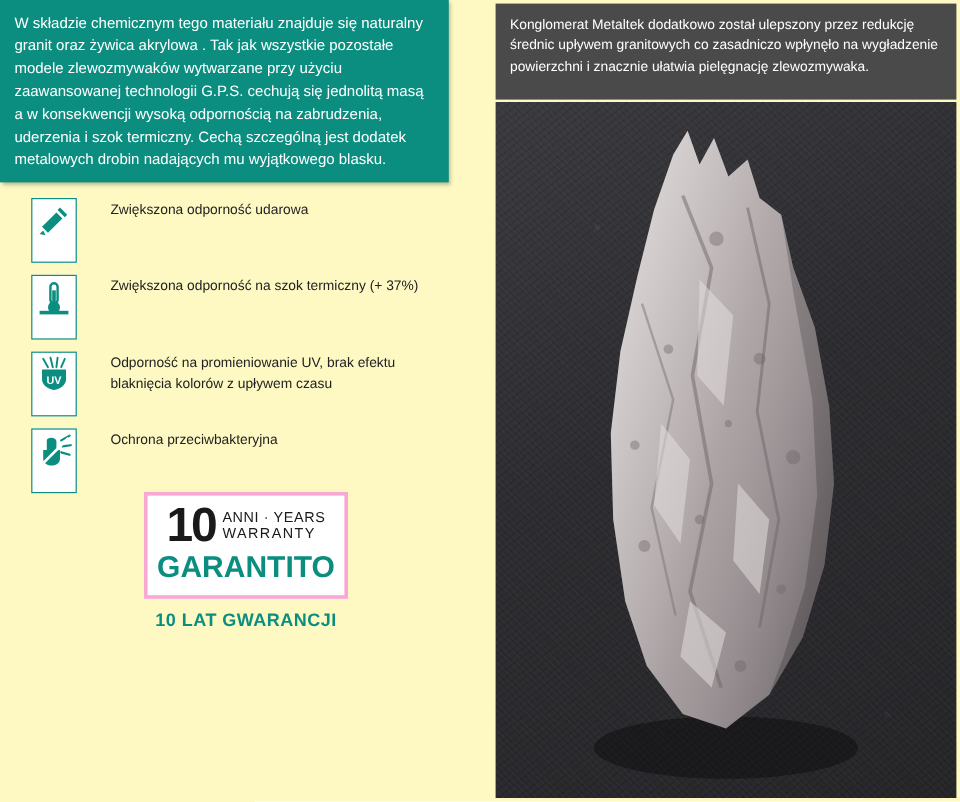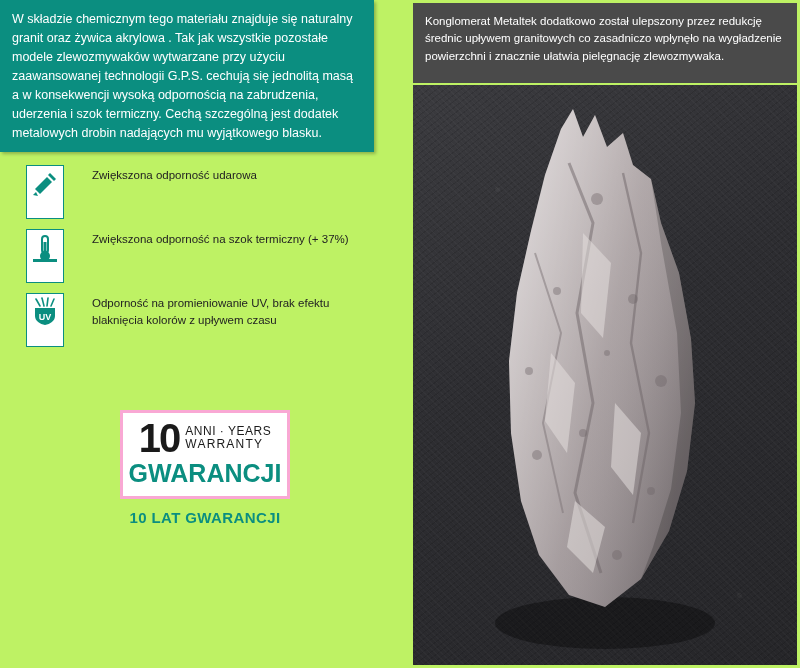--- a/index.html
+++ b/index.html
@@ -9,21 +9,21 @@
     width: 800px;
     height: 668px;
     background: #ffffff;
     font-family: "Liberation Sans", sans-serif;
   }
   .page {
     position: relative;
     width: 800px;
     height: 668px;
     overflow: hidden;
-    background: #bef264;
+    background: #fef9c3;
   }
 
   
   .left-col {
     position: absolute;
     left: 0;
     top: 0;
     width: 410px;
     height: 668px;
   }
@@ -232,33 +232,48 @@
               <line x1="21" y1="4" x2="20" y2="12"></line>
               <line x1="27" y1="5" x2="24" y2="12"></line>
             </g>
             <path d="M8 14 H28 V22 C28 27 23 30 18 31 C13 30 8 27 8 22 Z" fill="#0b8e80"></path>
             <text x="18" y="26" font-family="Liberation Sans, sans-serif" font-size="9" font-weight="bold" fill="#ffffff" text-anchor="middle">UV</text>
           </svg>
         </span>
         <span class="feature-text">Odporność na promieniowanie UV, brak efektu blaknięcia kolorów z upływem czasu</span>
       </div>
 
+      <div class="feature-row">
+        <span class="feature-icon">
+          <svg width="36" height="36" viewBox="0 0 36 36" aria-hidden="true">
+            <path d="M12 9 C12 6 20 6 20 10 L20 18 L12 18 Z" fill="#0b8e80"></path>
+            <path d="M9 17 H23 V24 C23 28 19 30 16 30 C13 30 9 28 9 24 Z" fill="#0b8e80"></path>
+            <g stroke="#0b8e80" stroke-width="1.8" stroke-linecap="round">
+              <line x1="24" y1="9" x2="31" y2="5"></line>
+              <line x1="25" y1="14" x2="32" y2="13"></line>
+              <line x1="24" y1="19" x2="31" y2="21"></line>
+            </g>
+            <line x1="7" y1="30" x2="30" y2="7" stroke="#ffffff" stroke-width="2.2"></line>
+          </svg>
+        </span>
+        <span class="feature-text">Ochrona przeciwbakteryjna</span>
+      </div>
 
     </div>
 
     <div class="warranty">
       <div class="warranty-box">
         <div class="warranty-top">
           <span class="warranty-num">10</span>
           <span class="warranty-words">
             <div class="warranty-anni">ANNI · YEARS</div>
             <div class="warranty-warranty">WARRANTY</div>
           </span>
         </div>
-        <div class="warranty-garantito">GWARANCJI</div>
+        <div class="warranty-garantito">GARANTITO</div>
       </div>
       <div class="warranty-pl">10 LAT GWARANCJI</div>
     </div>
 
   </div>
 
   <div class="right-col">
 
     <div class="right-caption">
       <p>Konglomerat Metaltek dodatkowo został ulepszony przez redukcję średnic upływem granitowych co zasadniczo wpłynęło na wygładzenie powierzchni i znacznie ułatwia pielęgnację zlewozmywaka.</p>

